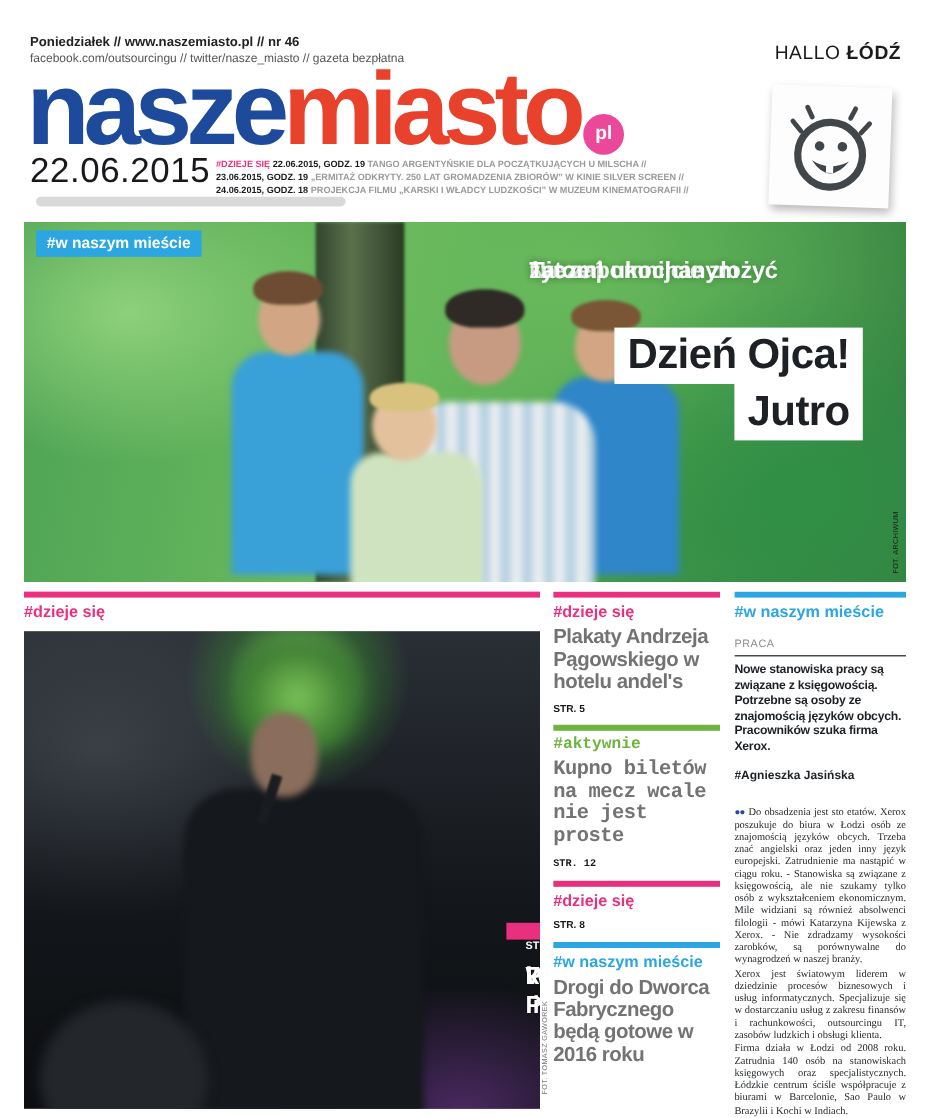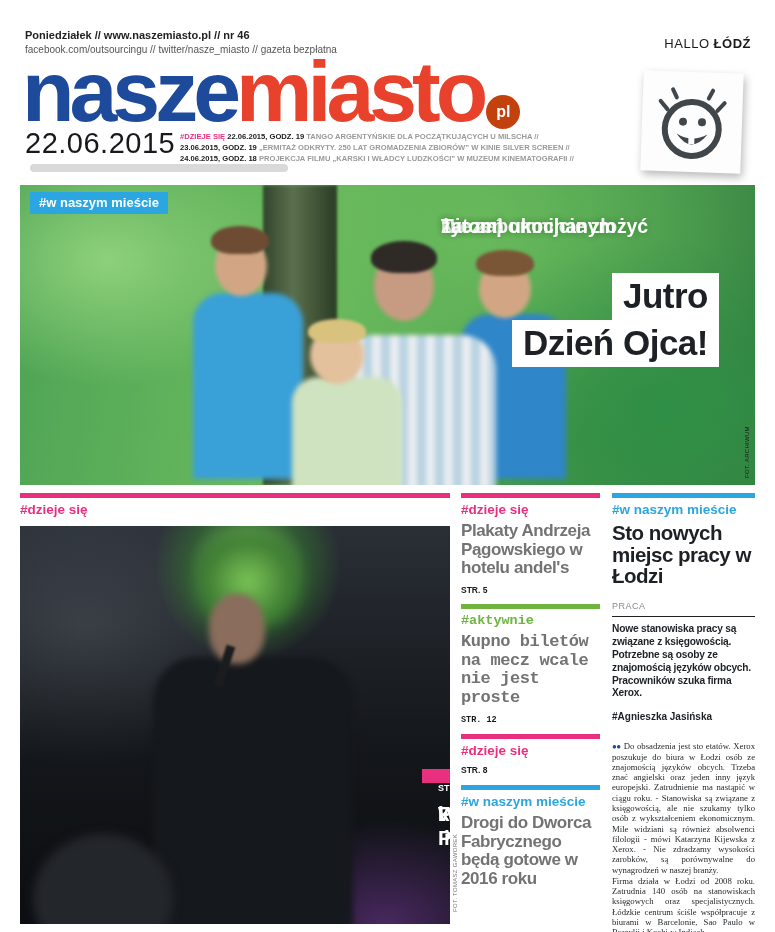--- a/index.html
+++ b/index.html
@@ -7,27 +7,27 @@
   body {
     width:775px; height:932px; position:relative; overflow:hidden;
     font-family:"Liberation Sans", sans-serif; color:#1d2125;
   }
   .abs { position:absolute; }
 
   
   .meta { left:25px; top:28px; line-height:1.35; }
   .meta-l1 { font-size:11px; font-weight:bold; color:#222; }
   .meta-l2 { font-size:10px; color:#555; }
-  .edition { right:24px; top:36px; font-size:13px; letter-spacing:.5px; color:#1b1b1b; }
+  .edition { right:24px; top:36px; font-size:16px; letter-spacing:.5px; color:#1b1b1b; }
   .edition b { font-weight:bold; }
 
   .logo { left:22px; top:48px; font-size:86px; font-weight:bold; letter-spacing:-5px; line-height:1; white-space:nowrap; }
   .logo .l-blue { color:#1d4a9b; }
   .logo .l-red  { color:#e8422c; }
-  .logo-pl { display:inline-block; width:34px; height:34px; border-radius:50%; background:#c2410c;
+  .logo-pl { display:inline-block; width:34px; height:34px; border-radius:50%; background:#ec4899;
              color:#fff; font-size:16px; font-weight:bold; letter-spacing:0;
              text-align:center; line-height:34px; vertical-align:baseline; margin-left:3px; transform:translateY(-4px); }
 
   .dateline { left:25px; top:127px; font-size:29px; letter-spacing:.5px; color:#17191c; }
   .masthead-divider { left:30px; top:164px; width:258px; height:8px; background:#d9d9d9; border-radius:4px; }
 
   .events { left:180px; top:131px; width:400px; font-size:7.6px; line-height:1.45;
             text-transform:uppercase; color:#9a9a9a; font-weight:bold; }
   .events .ev-tag { color:#e9307f; }
   .events .ev-when { color:#17191c; }
@@ -171,22 +171,22 @@
   <div class="ph-tot-hair"></div>
 
   <span class="tagchip hero-tag">#w naszym mieście</span>
 
   <div class="hero-sub">
     <span style="display:block">Nie zapomnijcie złożyć</span>
     <span style="display:block">życzeń ukochanym</span>
     <span style="display:block">Tatom!</span>
   </div>
   <div class="hero-head">
+    <span class="hbox">Dzień Ojca!</span>
     <span class="hbox">Jutro</span>
-    <span class="hbox">Dzień Ojca!</span>
   </div>
   <span class="v-credit" style="left:724px; top:293px;">FOT. ARCHIWUM</span>
 </div>
 
 <div class="abs col-left">
   <div class="bar pink"></div>
   <div class="taglabel pink">#dzieje się</div>
   <div class="concert-photo">
     <div class="cp-hair"></div>
     <div class="cp-body"></div>
@@ -231,22 +231,22 @@
     <div class="taglabel blue">#w naszym mieście</div>
     <h3>Drogi do Dworca Fabrycznego będą gotowe w 2016 roku</h3>
 
   </div>
 
 </div>
 
 <div class="abs col-right article">
   <div class="bar blue"></div>
   <div class="taglabel blue">#w naszym mieście</div>
-  <h2>Sto nowych miejsc pracy w Łodzi</h2>
   <div class="kicker">PRACA</div>
   <hr>
   <div class="lead">Nowe stanowiska pracy są związane z księgowością. Potrzebne są osoby ze znajomością języków obcych. Pracowników szuka firma Xerox.</div>
   <div class="byline">#Agnieszka Jasińska</div>
   <div class="bodytext">
     <p><span class="bullets">●●</span><span>Do obsadzenia jest sto etatów. Xerox poszukuje do biura w Łodzi osób ze znajomością języków obcych. Trzeba znać angielski oraz jeden inny język europejski. Zatrudnienie ma nastąpić w ciągu roku. - Stanowiska są związane z księgowością, ale nie szukamy tylko osób z wykształceniem ekonomicznym. Mile widziani są również absolwenci filologii - mówi Katarzyna Kijewska z Xerox. - Nie zdradzamy wysokości zarobków, są porównywalne do wynagrodzeń w naszej branży.</span></p>
+    <p>Xerox jest światowym liderem w dziedzinie procesów biznesowych i usług informatycznych. Specjalizuje się w dostarczaniu usług z zakresu finansów i rachunkowości, outsourcingu IT, zasobów ludzkich i obsługi klienta.</p>
     <p>Firma działa w Łodzi od 2008 roku. Zatrudnia 140 osób na stanowiskach księgowych oraz specjalistycznych. Łódzkie centrum ściśle współpracuje z biurami w Barcelonie, Sao Paulo w Brazylii i Kochi w Indiach.</p>
   </div>
 </div>
 
 </body></html>

